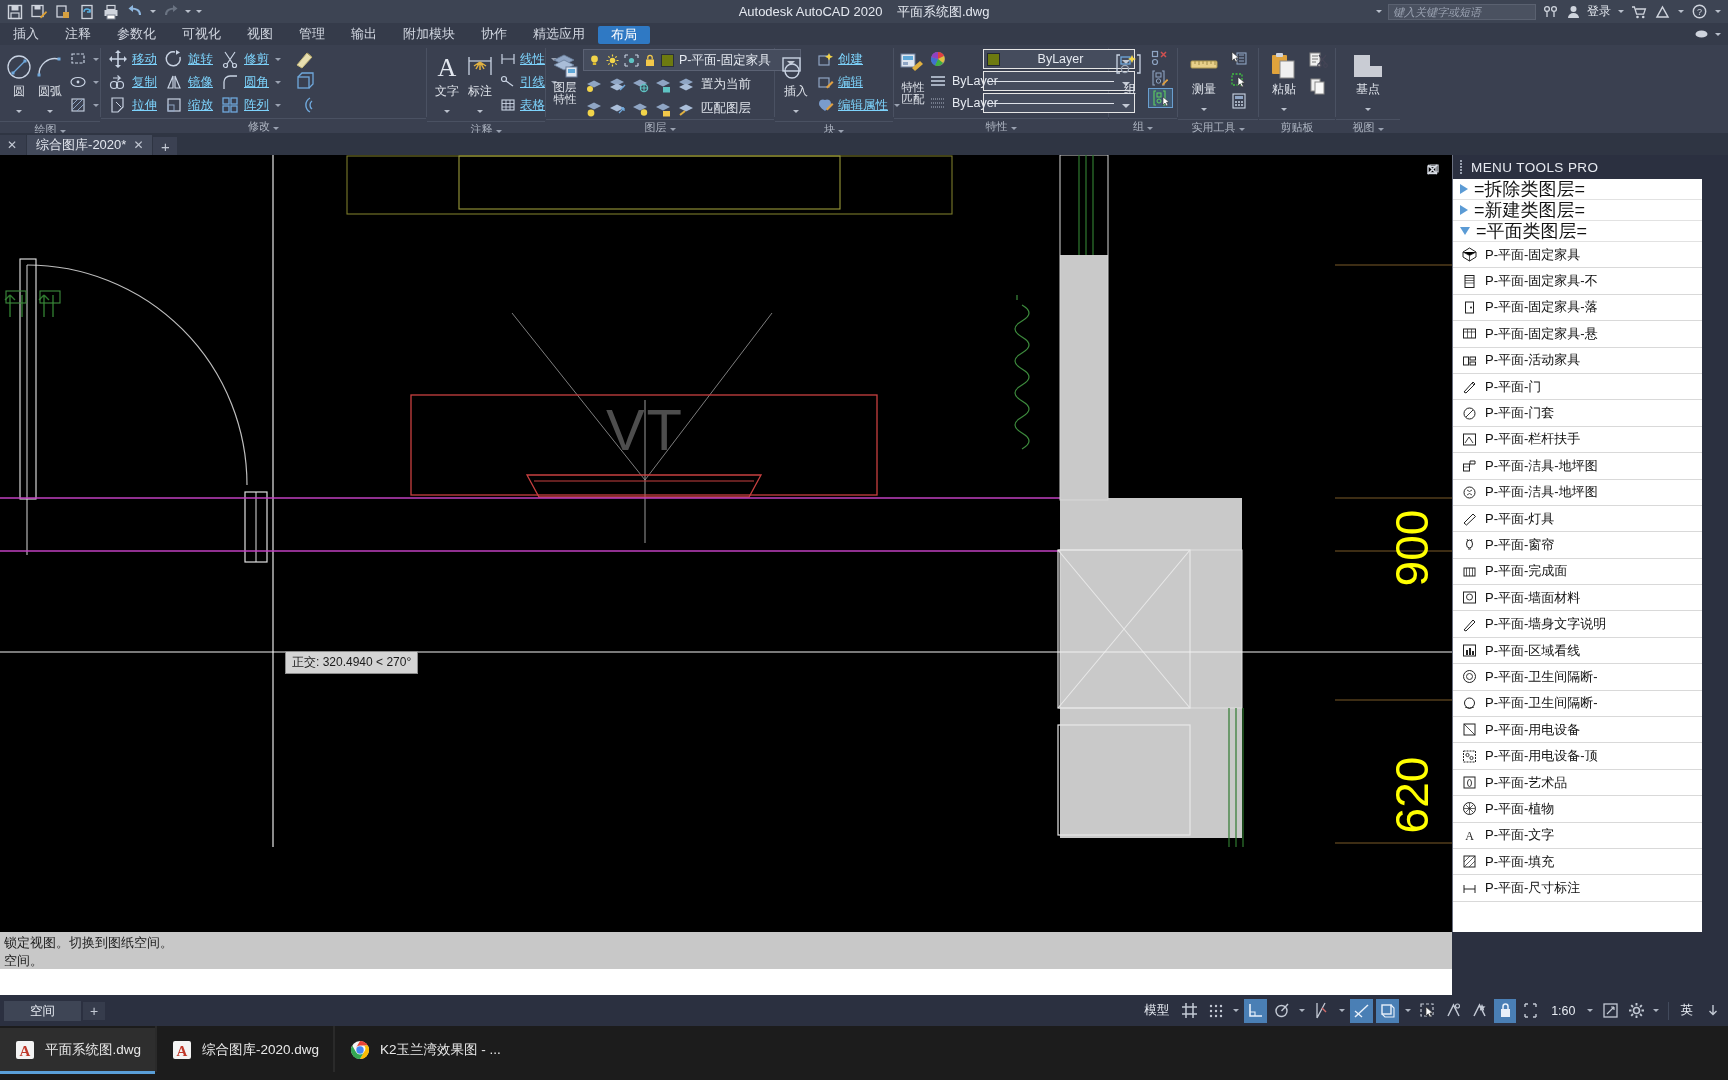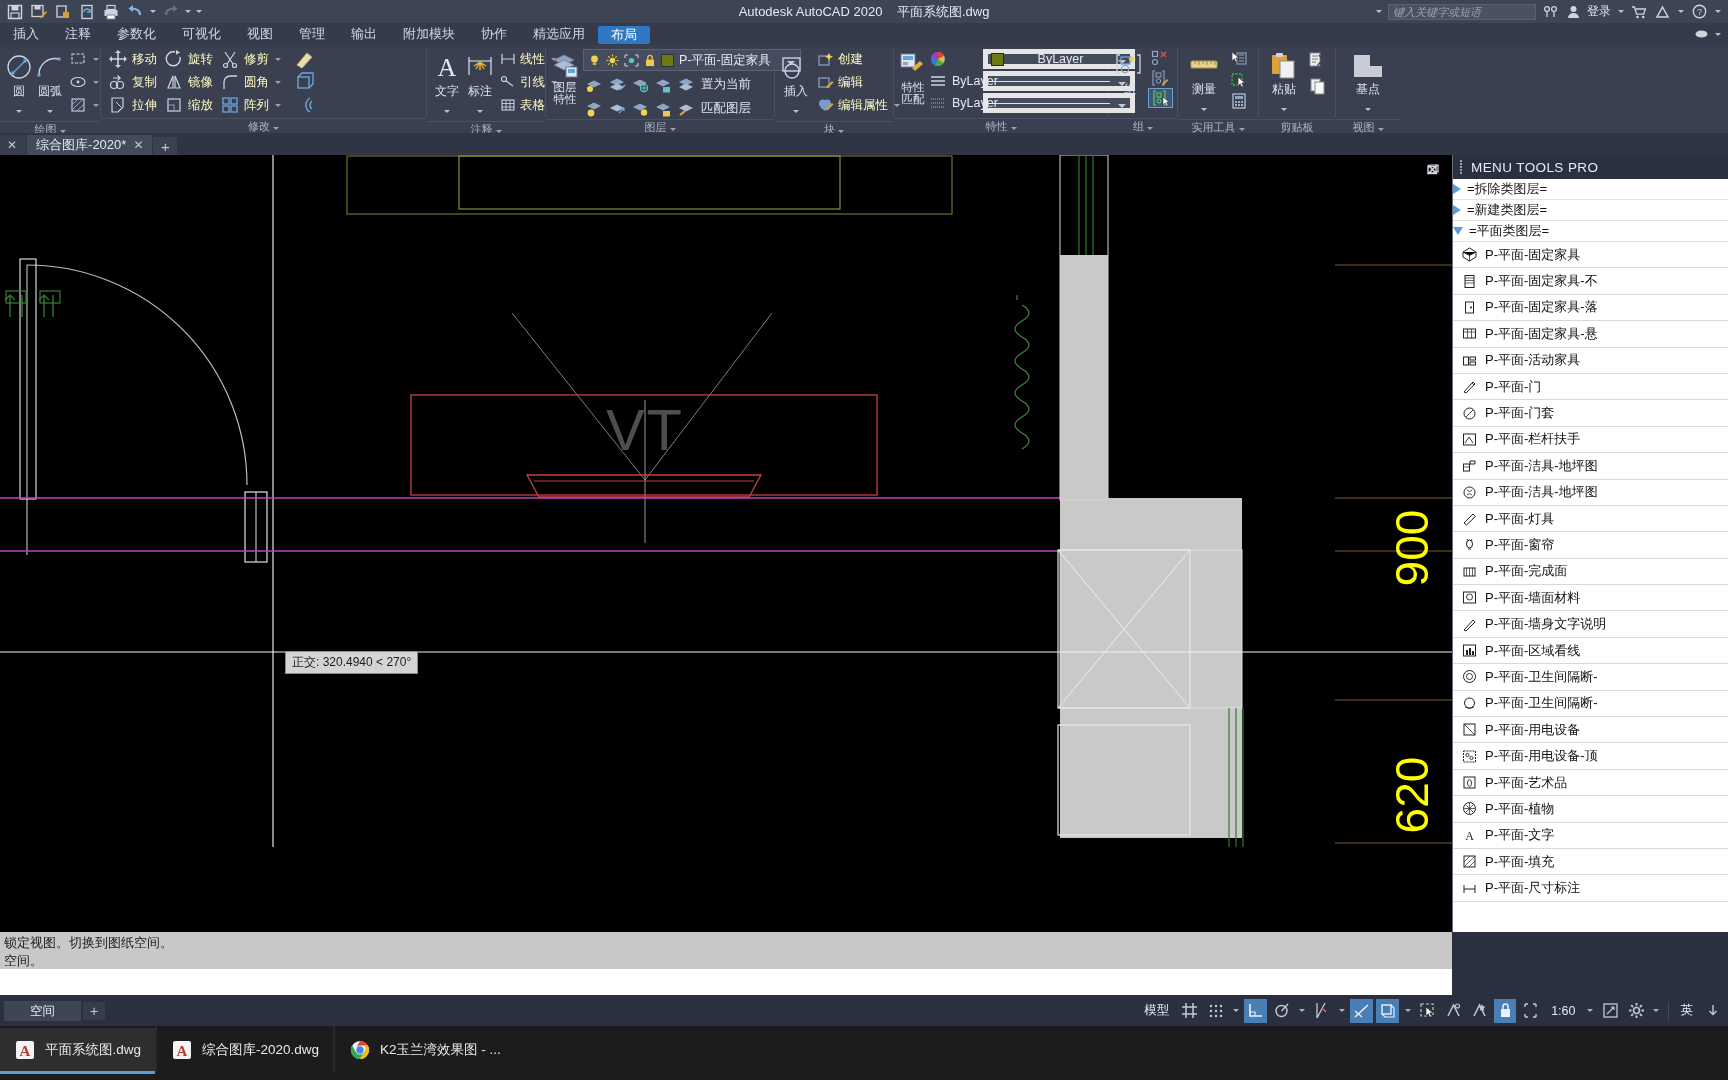--- a/index.html
+++ b/index.html
@@ -60,38 +60,38 @@
   }
   .rpanel-title .car:after{ content:""; display:inline-block; border-left:3px solid transparent;border-right:3px solid transparent;border-top:3.5px solid #9aa2b1;}
   .vsep { width:1px; background:#4a5162; margin:3px 0 16px 0; }
 
   .bigbtn {
     width:52px; display:flex; flex-direction:column; align-items:center; padding-top:4px; gap:1px;
   }
   .bigbtn .lbl { font-size:12px; color:#dfe3ea; }
   .smallcol { display:flex; flex-direction:column; gap:1px; }
   .smbtn { display:flex; align-items:center; gap:4px; height:22px; padding:0 3px; }
-  .smbtn .lbl { font-size:12.5px; color:#fef9c3; white-space:nowrap; }
+  .smbtn .lbl { font-size:12.5px; color:#7dd3fc; white-space:nowrap;text-decoration:underline; }
   .car-sm { width:10px; display:flex; align-items:center; justify-content:center; }
   .car-sm:after{content:"";border-left:3px solid transparent;border-right:3px solid transparent;border-top:3.5px solid #9aa2b1;}
 
   .iconbox { display:flex; align-items:center; justify-content:center; }
 
   
   .layer-combo {
     display:flex; align-items:center; gap:5px; background:#454c5d; border:1px solid #5b6274;
     height:22px; padding:0 4px; width:218px;
   }
   .layer-combo .swatch { width:13px; height:13px; background:#6d7a10; border:1px solid #2a2f3b; }
   .layer-combo .txt { font-size:12.5px; color:#e6eaf1; flex:1; white-space:nowrap; overflow:hidden; }
   .combo-caret { width:10px; text-align:center;}
   .combo-caret:after{content:"";display:inline-block;border-left:4px solid transparent;border-right:4px solid transparent;border-top:4px solid #c3c9d4;}
 
   .prop-combo {
-    display:flex; align-items:center; height:20px; background:#454c5d; border:5px solid #e5e5e5;
+    display:flex; align-items:center; height:20px; background:#454c5d; border:1px solid #e5e5e5;
     width:152px; padding:0 3px; gap:4px;margin-left:32px;
   }
   .prop-combo .sw { width:13px; height:13px; background:#6d7a10; border:1px solid #222733; }
   .prop-combo .pl { flex:1; text-align:center; font-size:12.5px; color:#e6eaf1; }
   .prop-combo .linepreview { flex:1; height:1px; background:#dfe3ea; margin-right:3px;}
 
   
   .filetabs {
     position:absolute; left:0; top:133px; width:1728px; height:22px;
     background:#2f3543; display:flex; align-items:flex-end; font-size:13px;
@@ -111,32 +111,32 @@
   }
   .canvas svg { position:absolute; left:0; top:0; }
   .vp-btns { position:absolute; right:6px; top:8px; display:flex; gap:10px; color:#cfd4dd; z-index:5;}
   .tooltipbox {
     position:absolute; background:#d4d4d4; color:#1b1b1b; font-size:12px;
     padding:2px 6px; border:1px solid #8b8b8b; white-space:nowrap;
   }
 
   
   .palette {
-    position:absolute; left:1452px; top:155px; width:276px; height:777px;
+    position:absolute; left:1452px; top:155px; width:250px; height:777px;
     background:#ffffff; border-left:1px solid #6a7080; overflow:hidden;
   }
   .palette-head {
     height:24px; background:#2b3040; color:#e8ebf1; display:flex; align-items:center;
     gap:6px; padding-left:6px; font-size:13.5px; letter-spacing:.4px; white-space:nowrap; overflow:hidden;
   }
   .grip { width:6px; height:14px; display:flex; flex-direction:column; justify-content:space-between; }
   .grip i { display:block; width:2px; height:2px; background:#9aa2b1; margin-left:1px;}
   .pgroup {
-    height:21px; display:flex; align-items:center; gap:6px; 
-    font-size:13px; color:#121212; background:#fff; border-bottom:1px solid #e2e2e2;
+    height:21px; display:flex; align-items:center; gap:6px; padding-left:7px;
+    font-size:18px; color:#121212; background:#fff; border-bottom:1px solid #e2e2e2;
   }
   .tri-right { width:0;height:0;border-top:5px solid transparent;border-bottom:5px solid transparent;border-left:8px solid #5b9bd5;}
   .tri-down { width:0;height:0;border-left:5px solid transparent;border-right:5px solid transparent;border-top:8px solid #5b9bd5;}
   .pitem {
     height:26.4px; display:flex; align-items:center; gap:7px; padding-left:8px;
     font-size:13px; color:#101010; border-bottom:1px solid #d9d9d9; white-space:nowrap; overflow:hidden;
   }
   .pitem .gly { width:17px; height:17px; flex:none; display:flex; align-items:center; justify-content:center; }
 
   

